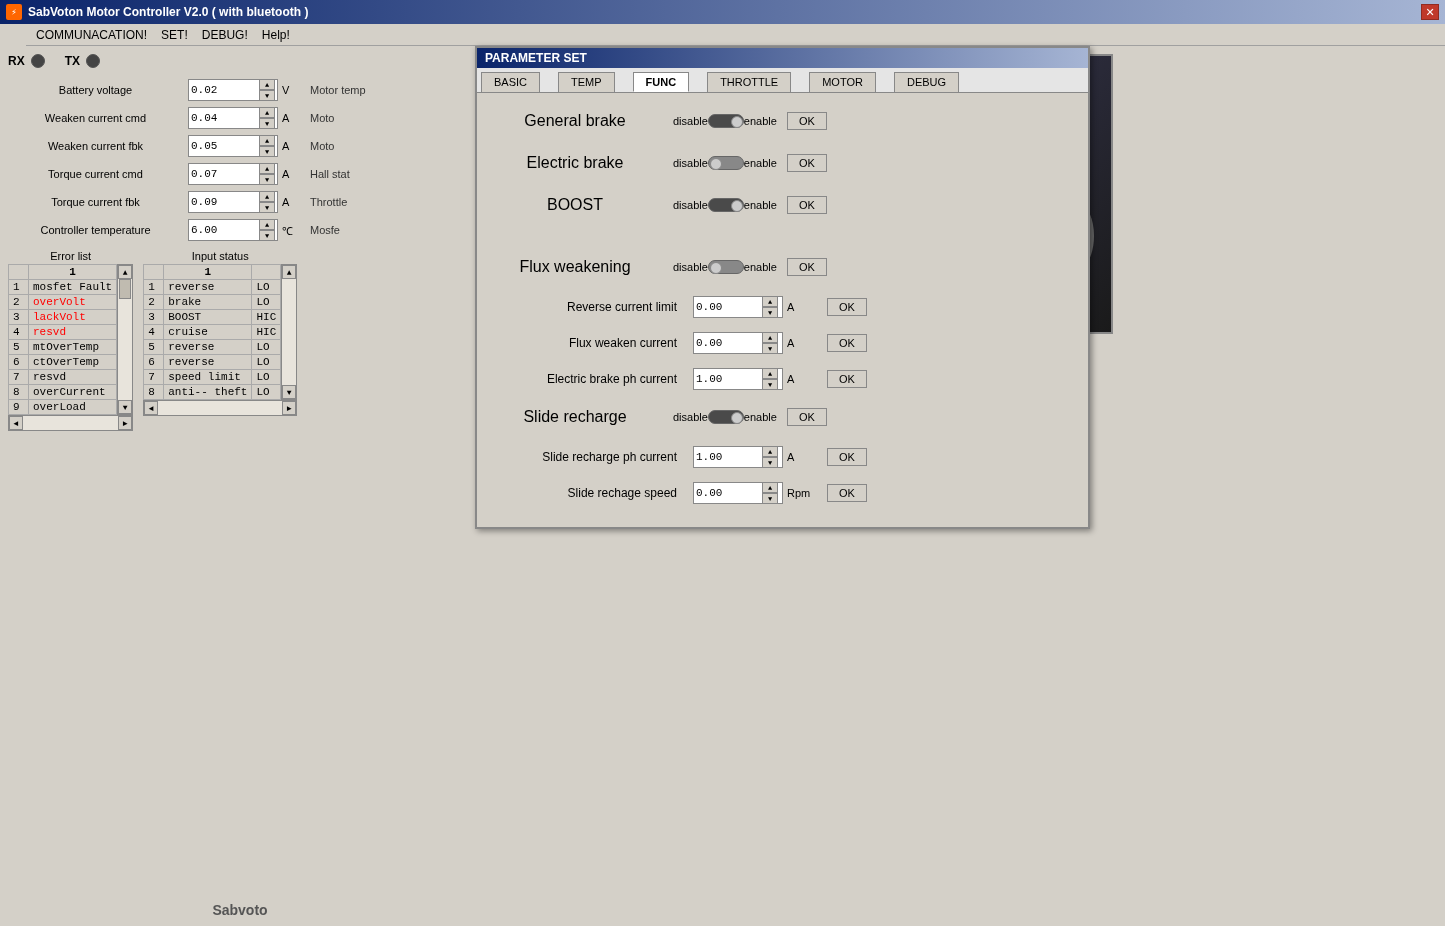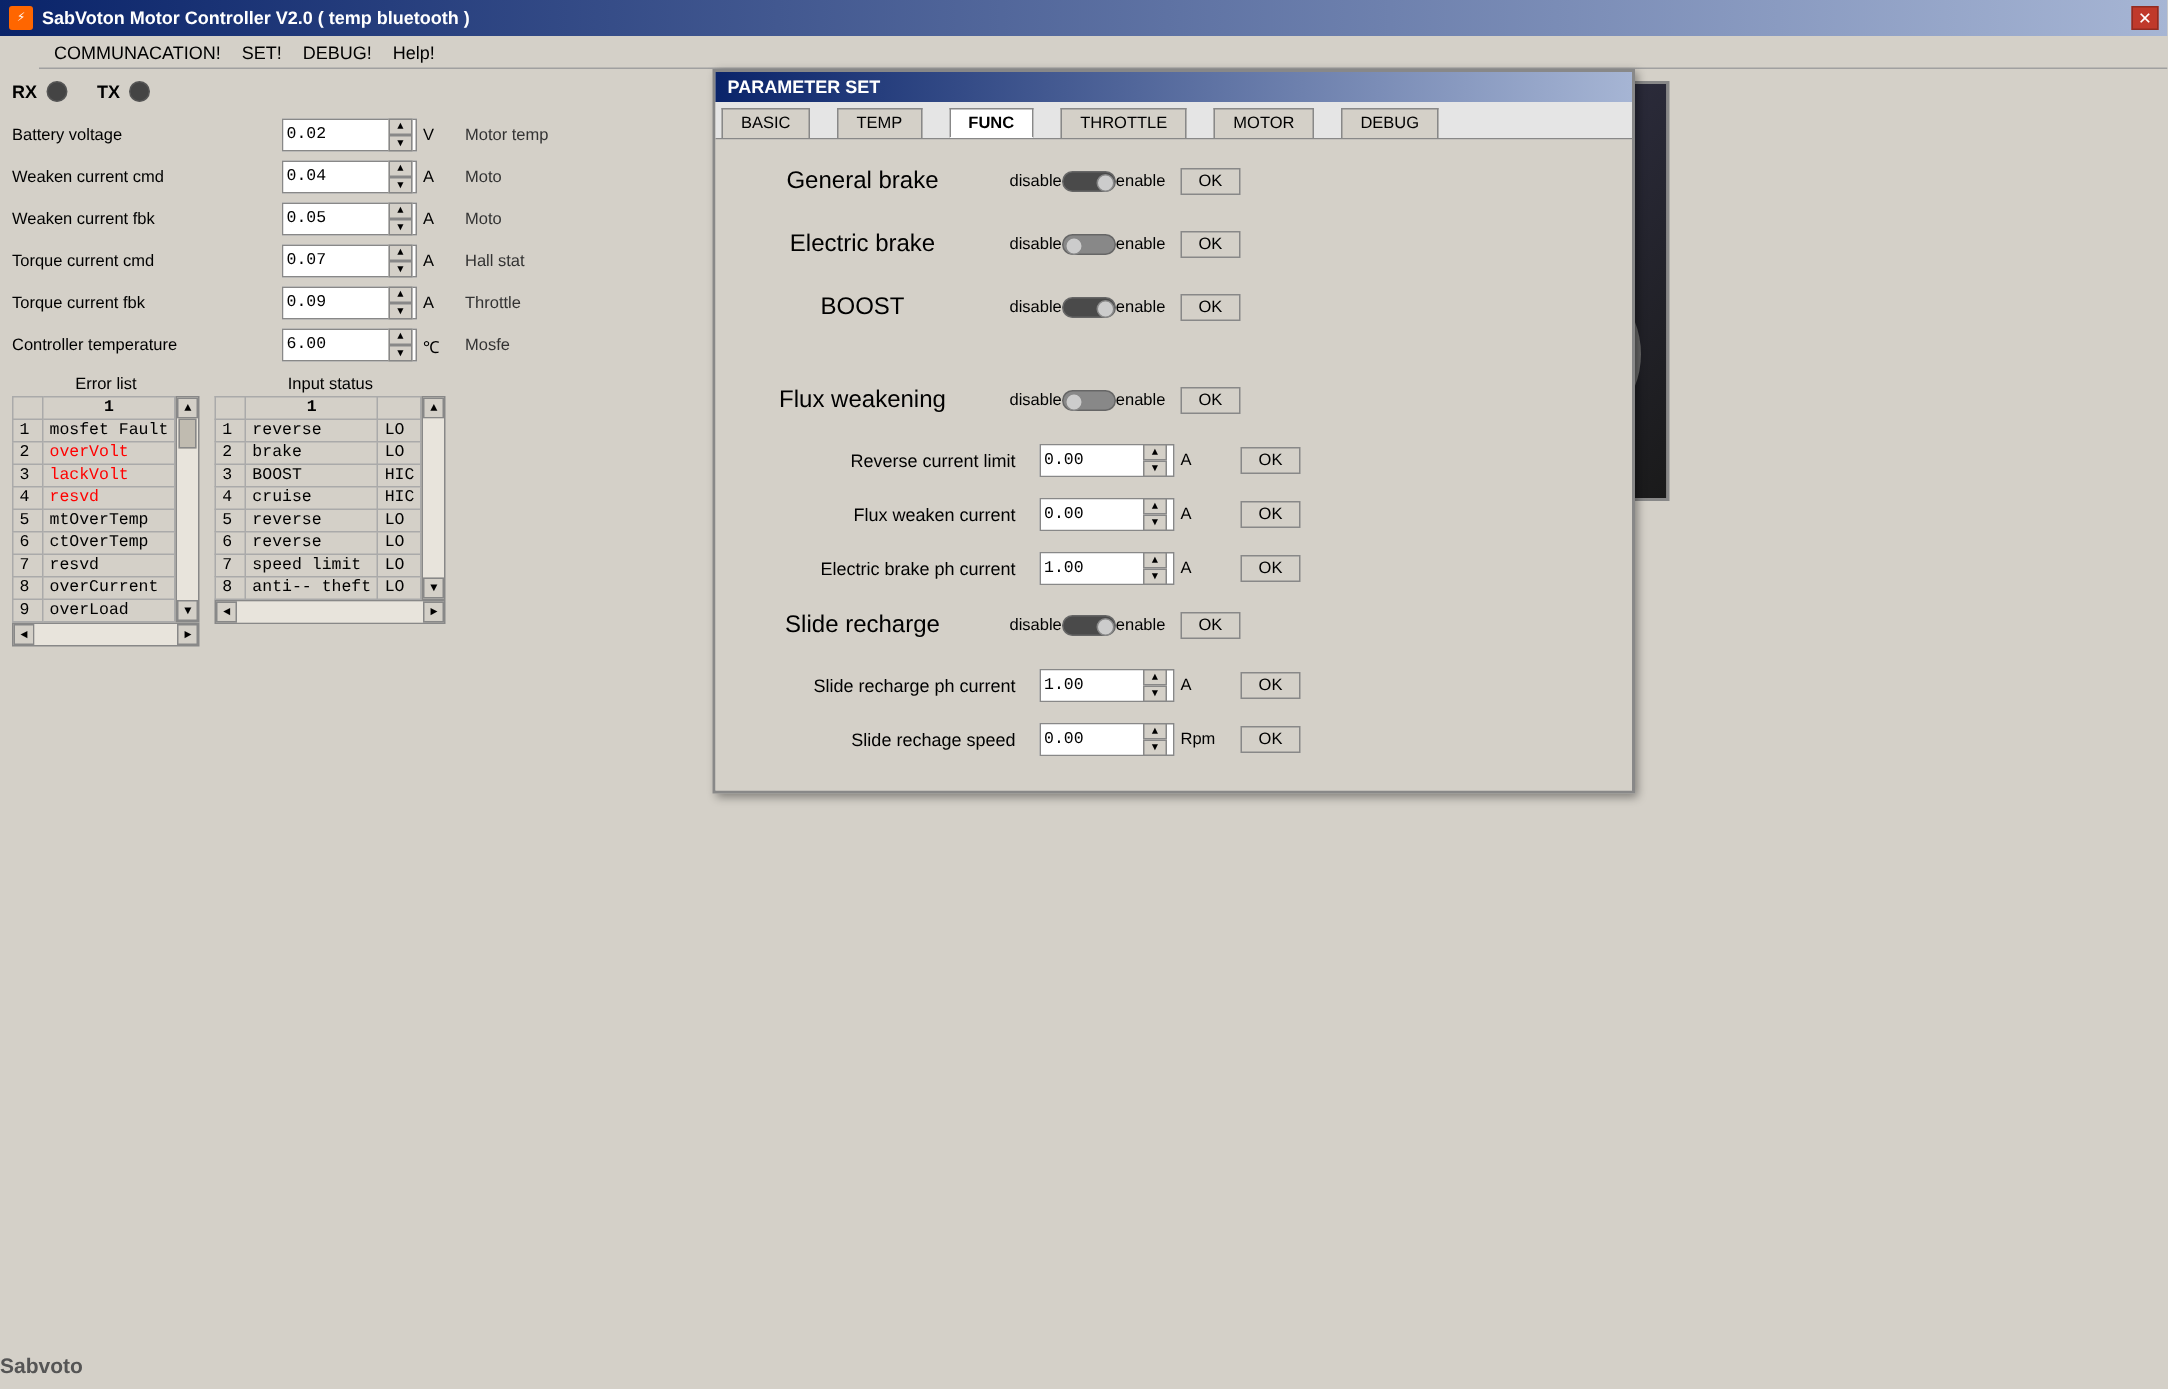--- a/index.html
+++ b/index.html
@@ -114,21 +114,21 @@
 
     
     .field-row {
       display: flex;
       align-items: center;
       margin-bottom: 4px;
       height: 24px;
     }
     .field-label {
       width: 180px;
-      text-align: left;
+      text-align: center;
       font-family: Arial;
       font-size: 11px;
       padding-right: 5px;
     }
     .field-input-wrapper {
       display: flex;
       align-items: center;
       border: 1px solid #888;
       background: white;
       height: 22px;
@@ -246,21 +246,21 @@
       border: 1px solid #888;
       margin: 0 auto;
     }
 
     
     .bottom-brand {
       position: absolute;
       bottom: 8px;
       left: 0;
       right: 0;
-      text-align: left;
+      text-align: center;
       font-family: Arial;
       font-size: 14px;
       font-weight: bold;
       color: #555;
     }
 
     
     .param-dialog {
       position: absolute;
       left: 475px;
@@ -465,21 +465,21 @@
     }
   </style>
 </head>
 <body>
 
 <div class="title-bar">
   <div class="title-bar-left">
     <div class="title-bar-icon">
       <span>⚡</span>
     </div>
-    <span class="title-bar-title">SabVoton Motor Controller V2.0 ( temp bluetooth )</span>
+    <span class="title-bar-title">SabVoton Motor Controller V2.0 ( with bluetooth )</span>
   </div>
   <button class="close-btn">✕</button>
 </div>
 
 <div class="menu-bar">
   <span class="menu-item">COMMUNACATION!</span>
   <span class="menu-item">SET!</span>
   <span class="menu-item">DEBUG!</span>
   <span class="menu-item">Help!</span>
 </div>

